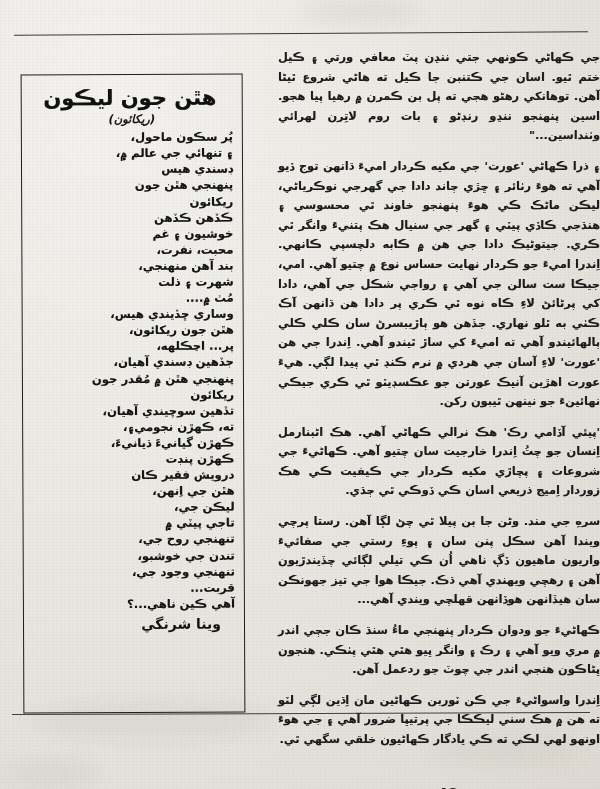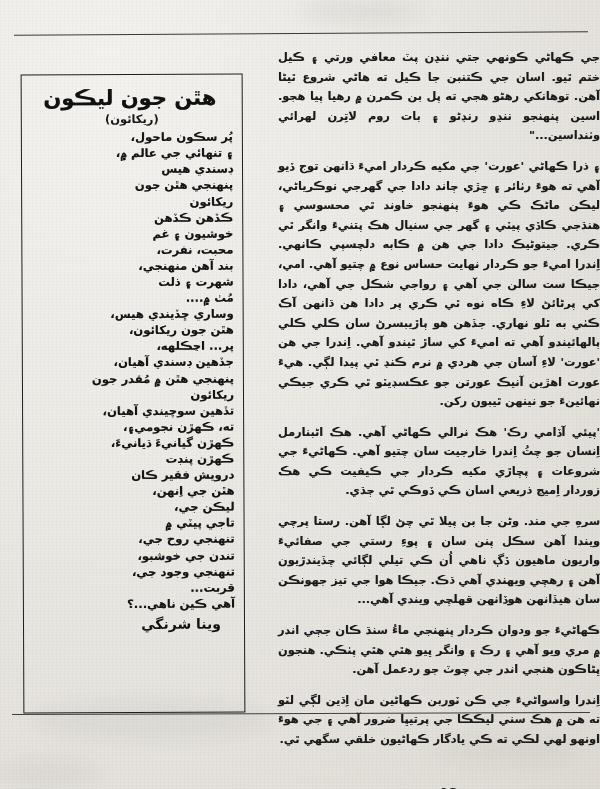--- a/index.html
+++ b/index.html
@@ -55,21 +55,21 @@
     direction:rtl;text-align:center;
     transform:rotate(-0.25deg);
   }
   .poem-title{
     font-size:21px;font-weight:700;color:#111;
     letter-spacing:.5px;line-height:1.15;
     margin:6px 4px 2px 0;
     text-shadow:0.4px 0 0 rgba(0,0,0,.55);
   }
   .poem-sub{
-    font-size:11.5px;font-weight:700;color:#171717;margin:1px 0 3px 0;
+    font-size:11.5px;font-weight:700;color:#171717;margin:1px 0 3px 0;font-style:italic;
   }
   .poem-line{
     font-size:11.6px;font-weight:700;color:#141414;
     line-height:16.1px;white-space:nowrap;
     text-shadow:0.3px 0 0 rgba(0,0,0,.4);
     text-align:right;
   }
   .poem-author{
     font-size:14px;font-weight:700;color:#111;
     text-align:right;margin-top:4px;padding-right:14px;

